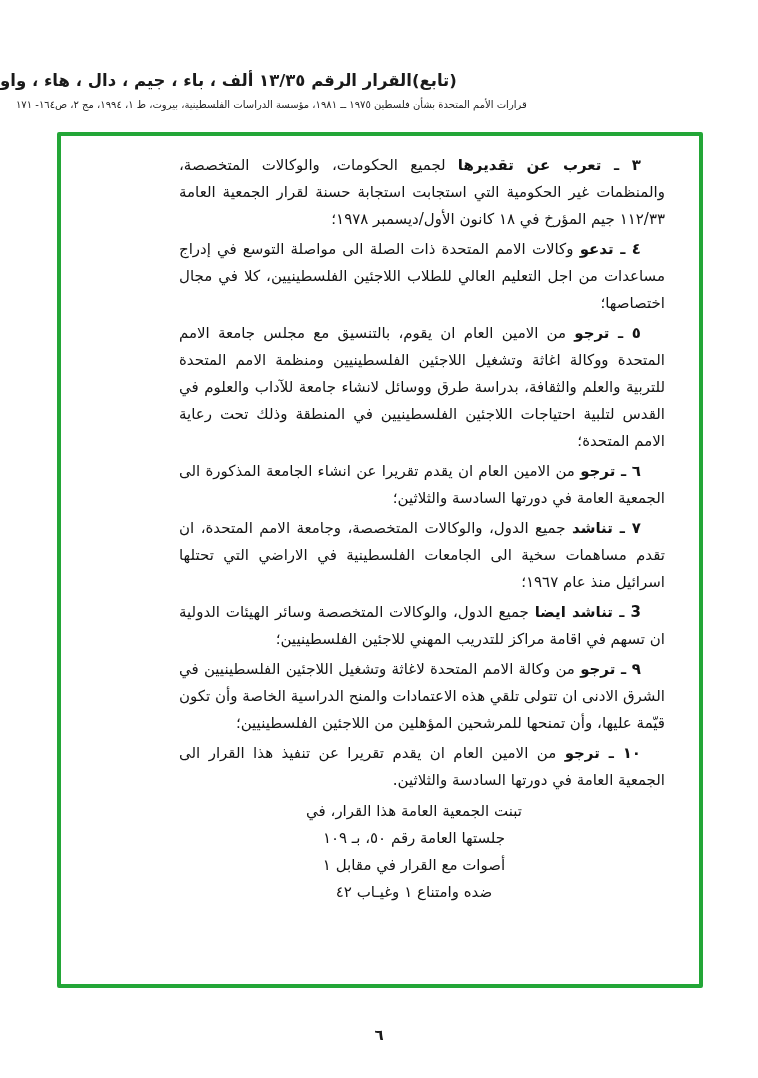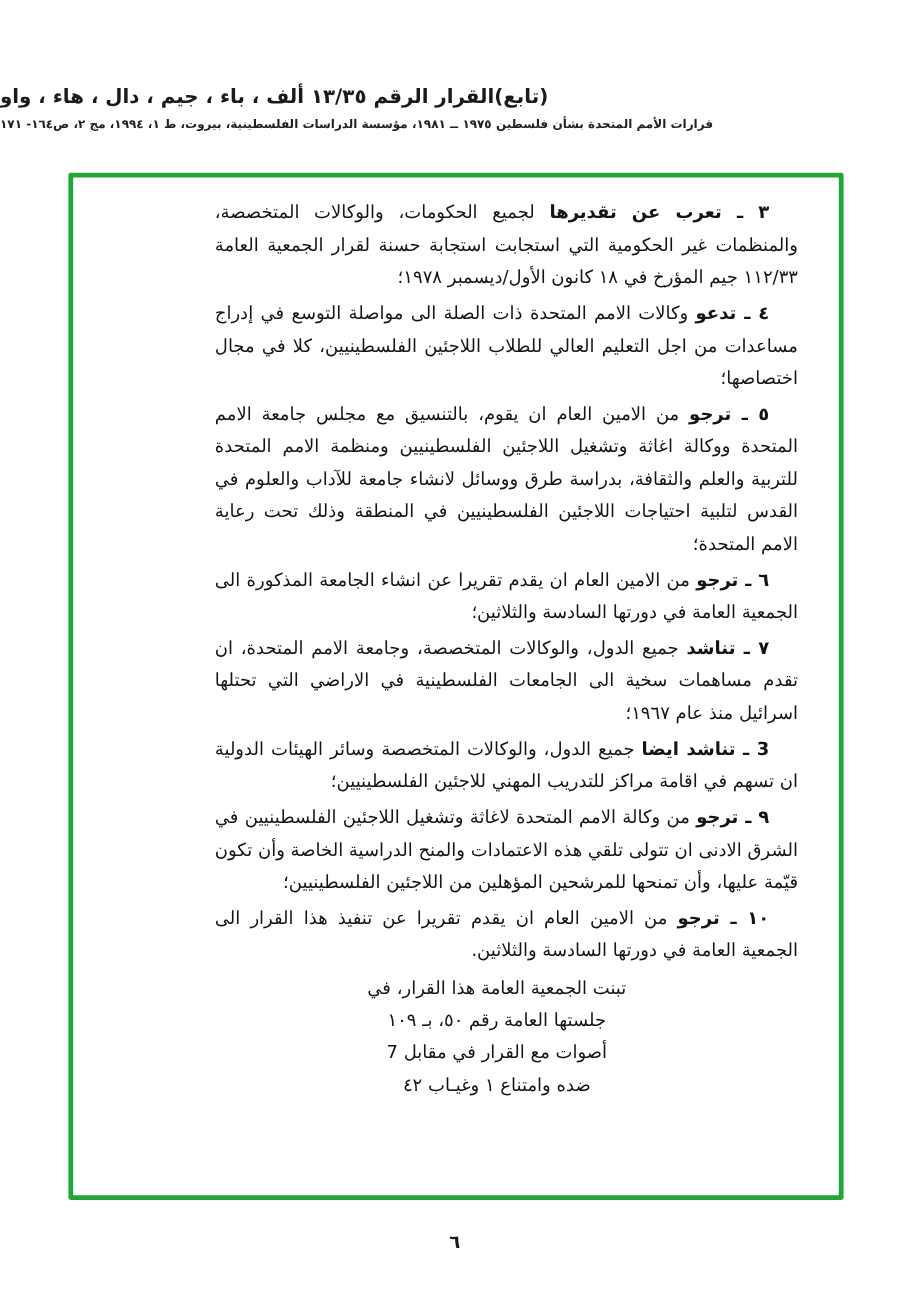--- a/index.html
+++ b/index.html
@@ -15,27 +15,27 @@
   
   .header{
     position:absolute;top:70px;left:0;width:758px;
     text-align:left;direction:rtl;
   }
   .header-title{
     font-size:16.5px;font-weight:bold;letter-spacing:.5px;
     line-height:22px;
   }
   .header-source{
-    font-size:10px;font-weight:bold;margin-top:6px;
-    line-height:14px;color:#222;
+    font-size:10px;font-weight:normal;margin-top:6px;
+    line-height:14px;color:#222;padding-left:16px;
   }
 
   
   .frame{
-    position:absolute;left:57px;top:144px;
+    position:absolute;left:57px;top:132px;
     width:646px;height:856px;
     border:4px solid #23a637;border-radius:2px;
     box-sizing:border-box;
     background:#fff;
   }
   .content{
     position:absolute;top:16px;right:34px;left:118px;
     direction:rtl;
     font-size:15px;line-height:27px;
     text-align:justify;
@@ -81,21 +81,21 @@
 
       <p class="para"><span class="lead">3 ـ تناشد ايضا</span> <span>جميع الدول، والوكالات المتخصصة وسائر الهيئات الدولية ان تسهم في اقامة مراكز للتدريب المهني للاجئين الفلسطينيين؛</span></p>
 
       <p class="para"><span class="lead">٩ ـ ترجو</span> <span>من وكالة الامم المتحدة لاغاثة وتشغيل اللاجئين الفلسطينيين في الشرق الادنى ان تتولى تلقي هذه الاعتمادات والمنح الدراسية الخاصة وأن تكون قيّمة عليها، وأن تمنحها للمرشحين المؤهلين من اللاجئين الفلسطينيين؛</span></p>
 
       <p class="para"><span class="lead">١٠ ـ ترجو</span> <span>من الامين العام ان يقدم تقريرا عن تنفيذ هذا القرار الى الجمعية العامة في دورتها السادسة والثلاثين.</span></p>
 
       <div class="closing">
         <div class="closing-line">تبنت الجمعية العامة هذا القرار، في</div>
         <div class="closing-line">جلستها العامة رقم ٥٠، بـ ١٠٩</div>
-        <div class="closing-line">أصوات مع القرار في مقابل 7</div>
+        <div class="closing-line">أصوات مع القرار في مقابل ١</div>
         <div class="closing-line">ضده وامتناع ١ وغيـاب ٤٢</div>
       </div>
 
     </div>
   </div>
 
   <div class="page-number">٦</div>
 
 </div>
 

